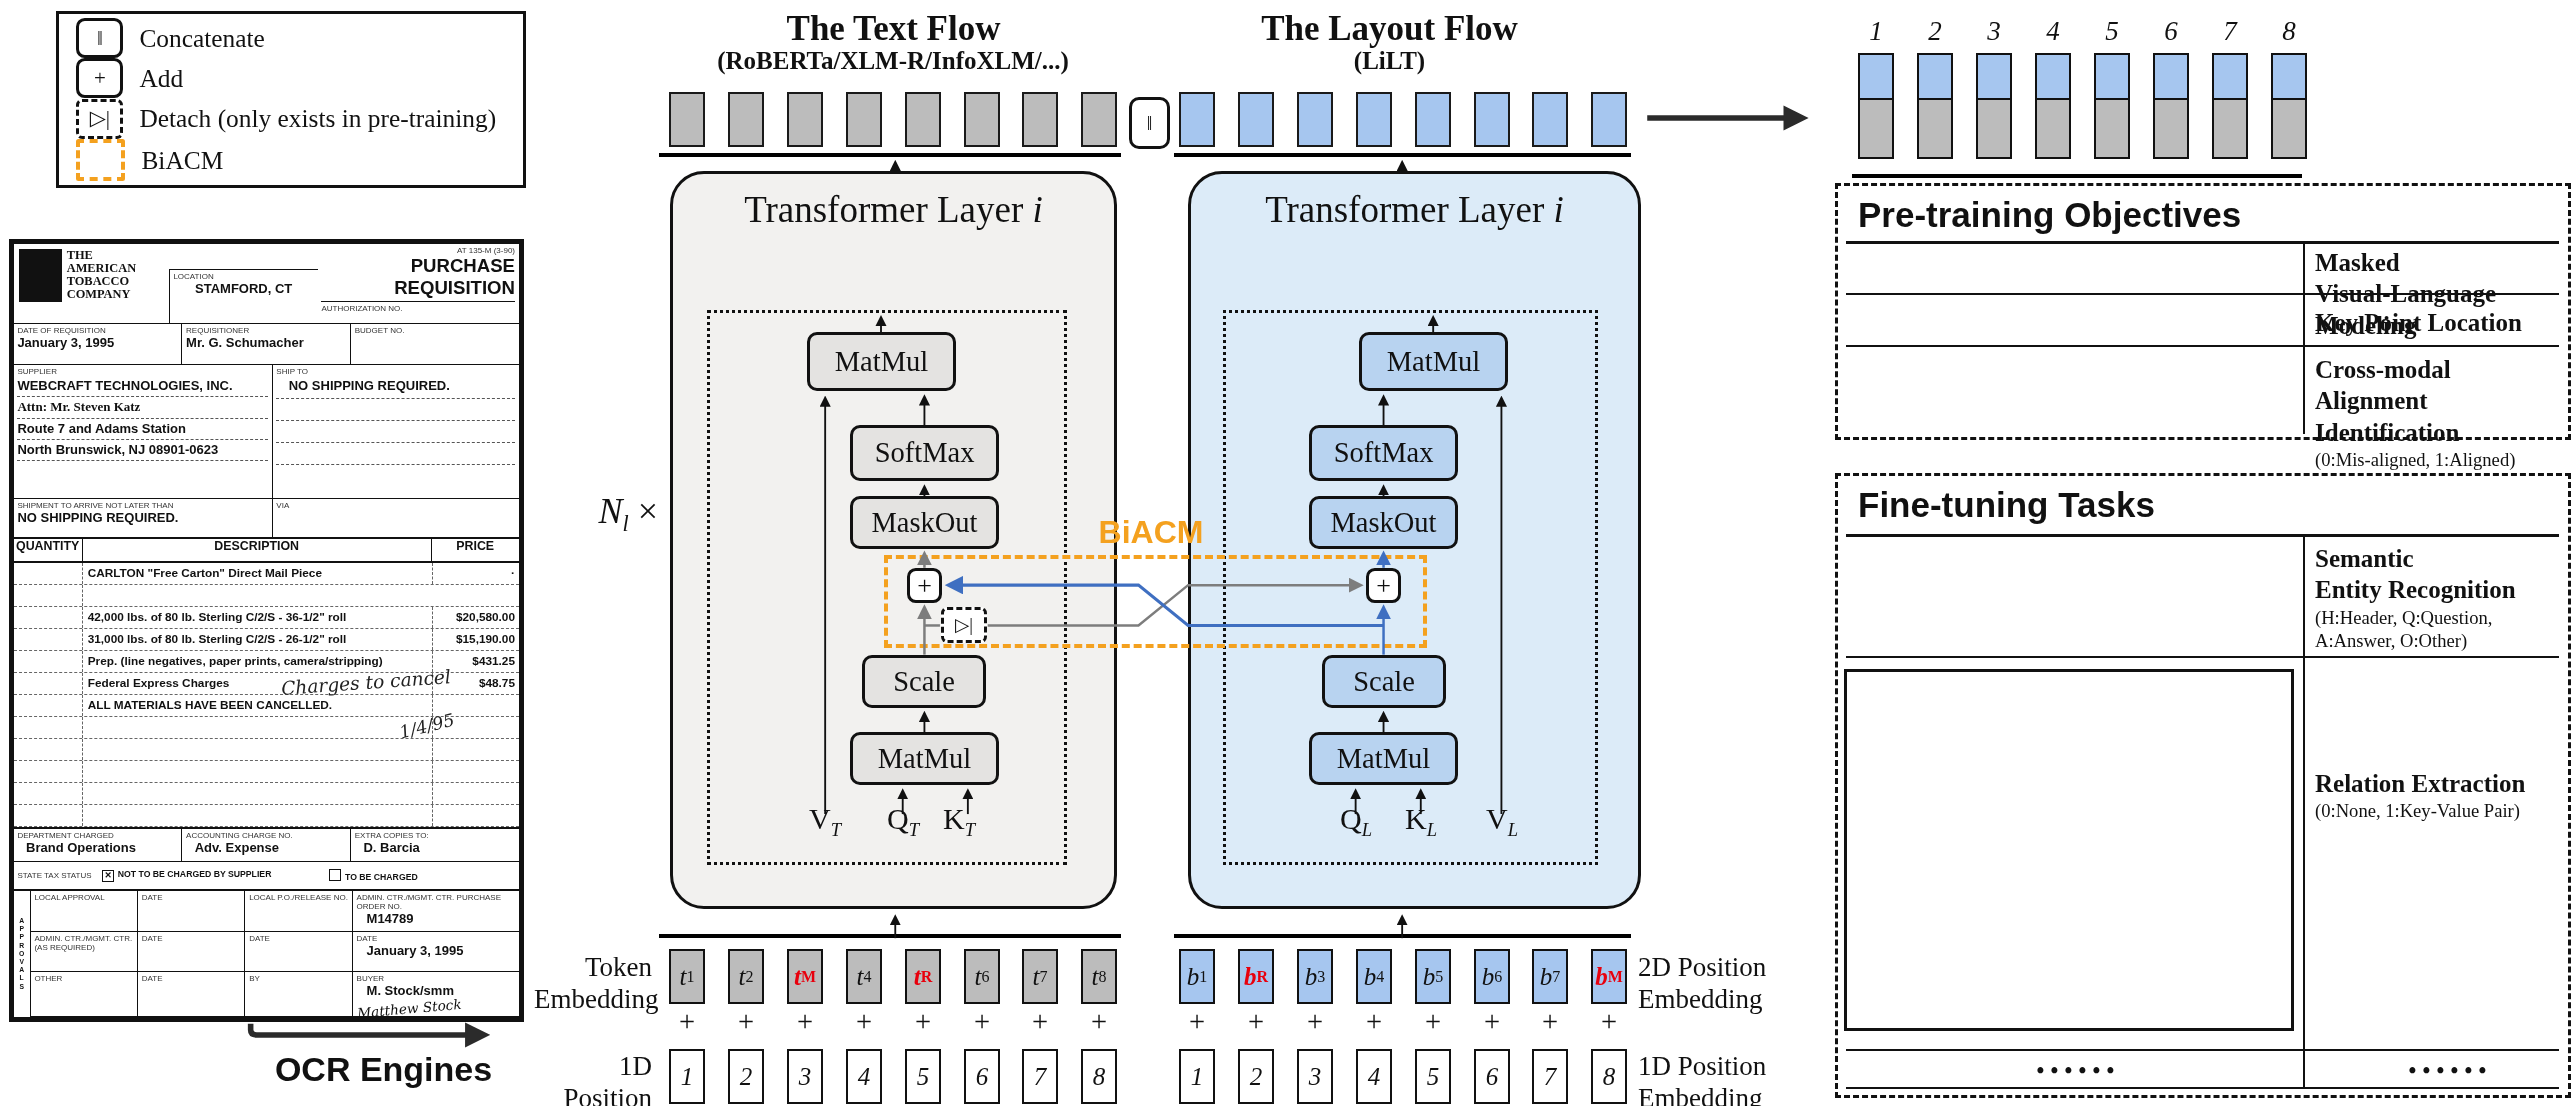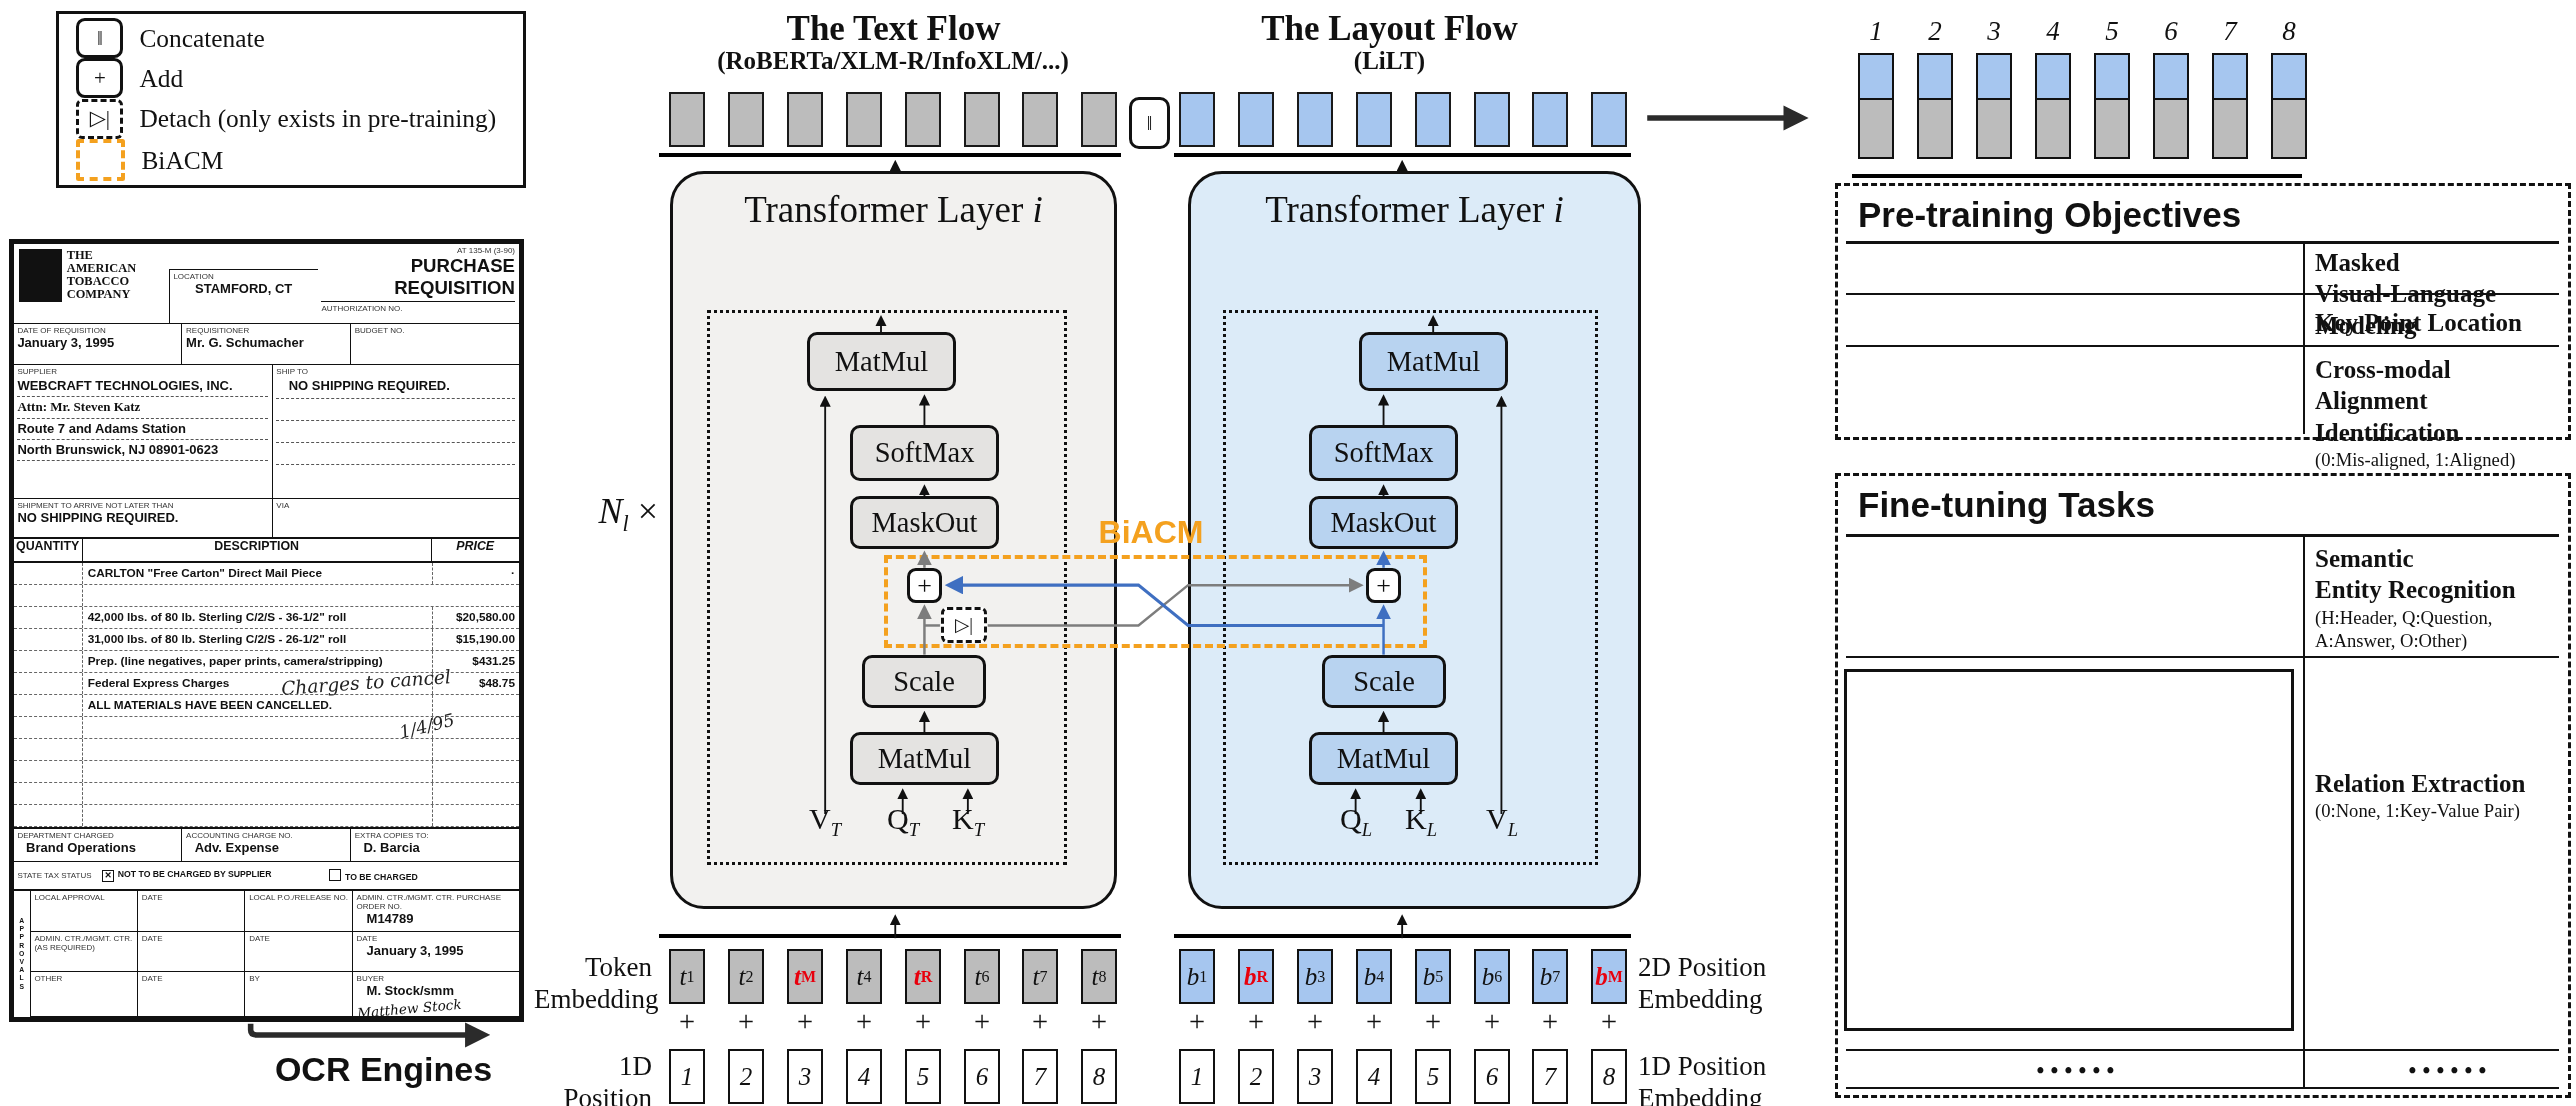--- a/index.html
+++ b/index.html
@@ -171,21 +171,21 @@
           <div class="d-lab">SHIPMENT TO ARRIVE NOT LATER THAN</div>
           <div class="d-val">NO SHIPPING REQUIRED.</div>
         </div>
         <div class="d-cell" style="flex: 1 1 0%;">
           <div class="d-lab">VIA</div>
         </div>
       </div>
       <div class="d-row" style="height: 22.3px; border-bottom: 2.5px solid rgb(17, 17, 17); border-top: 1.2px solid rgb(17, 17, 17);">
         <div class="d-val" style="width: 68px; text-align: center; font-size: 12.4px;">QUANTITY</div>
         <div class="d-val" style="flex: 1 1 0%; border-left: 1.2px solid rgb(17, 17, 17); text-align: center; font-size: 12.4px;">DESCRIPTION</div>
-        <div class="d-val" style="width: 87px; border-left: 1.2px solid rgb(17, 17, 17); text-align: center; font-size: 12.4px; font-style: italic;">PRICE</div>
+        <div class="d-val" style="width: 87px; border-left: 1.2px solid rgb(17, 17, 17); text-align: center; font-size: 12.4px;">PRICE</div>
       </div>
       <div id="doc-table">
         <div class="dt-row">
           <div></div>
           <div class="dt-desc">CARLTON "Free Carton" Direct Mail Piece</div>
           <div class="dt-price">·</div>
         </div>
         <div class="dt-row">
           <div></div>
           <div class="dt-price"></div>
@@ -349,21 +349,21 @@
   <div class="abs opbox blue" style="left:1309px;top:496px;width:149px;height:53px;">MaskOut</div>
   <div class="abs opbox blue" style="left:1322px;top:655px;width:124px;height:53px;">Scale</div>
   <div class="abs opbox blue" style="left:1309px;top:732px;width:149px;height:53px;">MatMul</div>
 
   <div class="abs plusbox" style="left:907px;top:568px;">+</div>
   <div class="abs plusbox" style="left:1366px;top:568px;">+</div>
   <div id="detach" class="abs" style="left:941px;top:607px;">▷|</div>
 
   <div class="abs" style="left:800px;top:802px;width:50px;text-align:center;font-size:30px;"><span>V</span><sub style="font-style:italic;font-size:18.6px;">T</sub></div>
   <div class="abs" style="left:878px;top:802px;width:50px;text-align:center;font-size:30px;"><span>Q</span><sub style="font-style:italic;font-size:18.6px;">T</sub></div>
-  <div class="abs" style="left:943px;top:802px;width:50px;text-align:center;font-size:30px;"><span>K</span><sub style="font-style:italic;font-size:18.6px;">T</sub></div>
+  <div class="abs" style="left:943px;top:802px;width:50px;text-align:left;font-size:30px;"><span>K</span><sub style="font-style:italic;font-size:18.6px;">T</sub></div>
   <div class="abs" style="left:1331px;top:802px;width:50px;text-align:center;font-size:30px;"><span>Q</span><sub style="font-style:italic;font-size:18.6px;">L</sub></div>
   <div class="abs" style="left:1396px;top:802px;width:50px;text-align:center;font-size:30px;"><span>K</span><sub style="font-style:italic;font-size:18.6px;">L</sub></div>
   <div class="abs" style="left:1477px;top:802px;width:50px;text-align:center;font-size:30px;"><span>V</span><sub style="font-style:italic;font-size:18.6px;">L</sub></div>
 
   <div id="hosts">
       <div class="abs bar gray" style="left: 669px; top: 92px; width: 36px; height: 55px;"></div>
       <div class="abs bar gray" style="left: 728px; top: 92px; width: 36px; height: 55px;"></div>
       <div class="abs bar gray" style="left: 787px; top: 92px; width: 36px; height: 55px;"></div>
       <div class="abs bar gray" style="left: 846px; top: 92px; width: 36px; height: 55px;"></div>
       <div class="abs bar gray" style="left: 905px; top: 92px; width: 36px; height: 55px;"></div>

